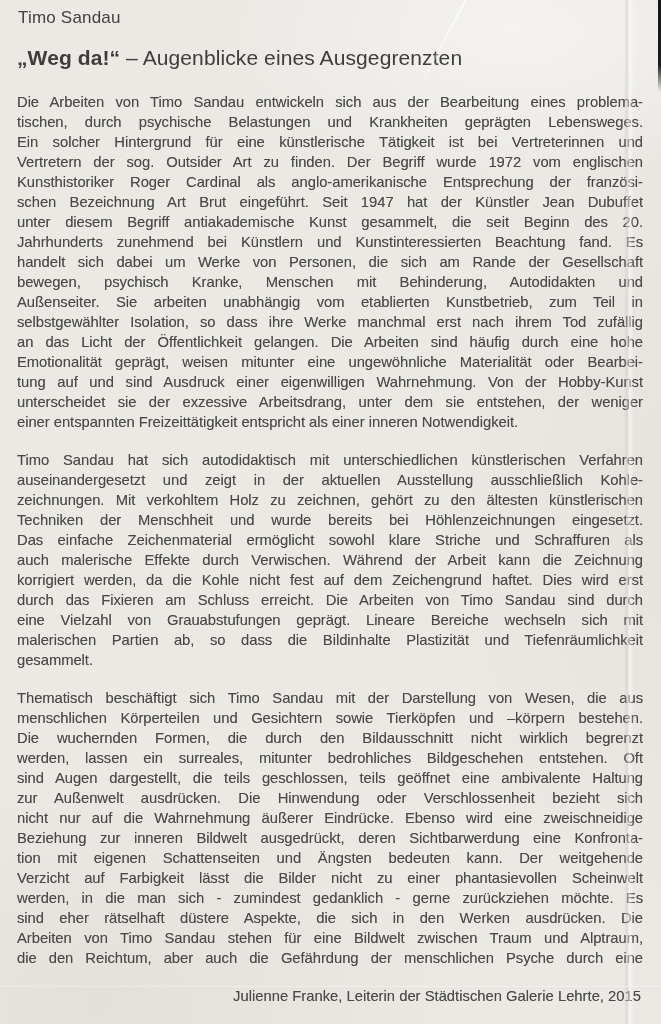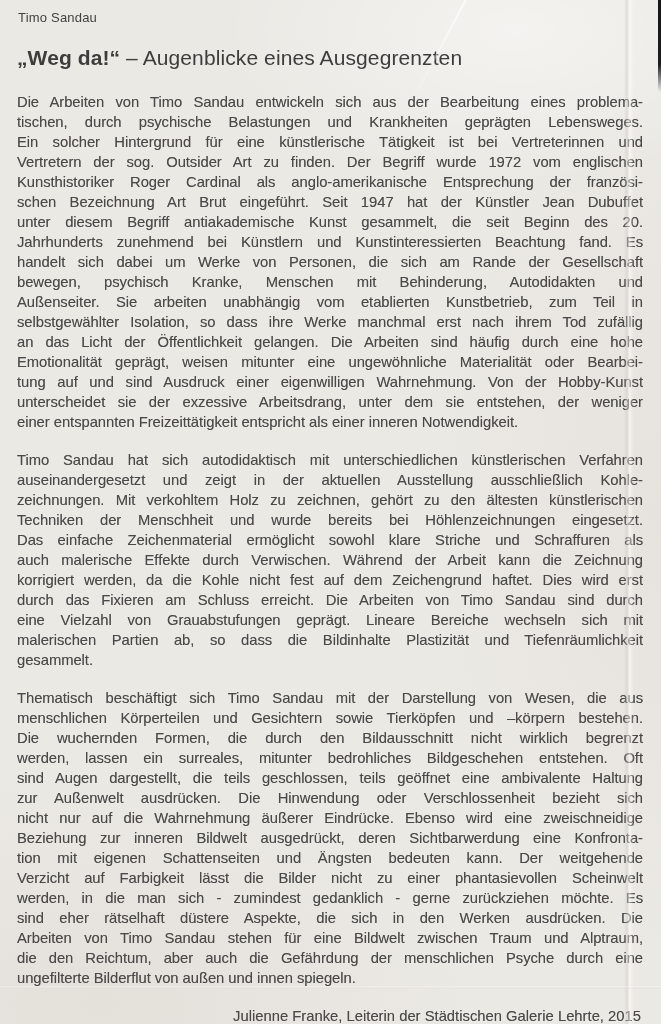--- a/index.html
+++ b/index.html
@@ -18,21 +18,21 @@
     background:
       radial-gradient(ellipse 420px 220px at 78% 3%, rgba(255,255,255,0.45), transparent 70%),
       radial-gradient(ellipse 520px 320px at 15% 98%, rgba(213,209,201,0.35), transparent 72%),
       radial-gradient(ellipse 300px 600px at 100% 50%, rgba(220,216,209,0.35), transparent 75%),
       #ebe9e4;
   }
   .author {
     position: absolute;
     top: 7px;
     left: 18px;
-    font-size: 13px;
+    font-size: 17px;
     line-height: 22px;
     color: #434241;
     letter-spacing: 0.2px;
   }
   .title {
     position: absolute;
     top: 45px;
     left: 17px;
     margin: 0;
     font-size: 21px;
@@ -164,21 +164,20 @@
         <div class="line">sind Augen dargestellt, die teils geschlossen, teils geöffnet eine ambivalente Haltung</div>
         <div class="line">zur Außenwelt ausdrücken. Die Hinwendung oder Verschlossenheit bezieht sich</div>
         <div class="line">nicht nur auf die Wahrnehmung äußerer Eindrücke. Ebenso wird eine zweischneidige</div>
         <div class="line">Beziehung zur inneren Bildwelt ausgedrückt, deren Sichtbarwerdung eine Konfronta-</div>
         <div class="line">tion mit eigenen Schattenseiten und Ängsten bedeuten kann. Der weitgehende</div>
         <div class="line">Verzicht auf Farbigkeit lässt die Bilder nicht zu einer phantasievollen Scheinwelt</div>
         <div class="line">werden, in die man sich - zumindest gedanklich - gerne zurückziehen möchte. Es</div>
         <div class="line">sind eher rätselhaft düstere Aspekte, die sich in den Werken ausdrücken. Die</div>
         <div class="line">Arbeiten von Timo Sandau stehen für eine Bildwelt zwischen Traum und Alptraum,</div>
         <div class="line">die den Reichtum, aber auch die Gefährdung der menschlichen Psyche durch eine</div>
-        <div class="line last">ungefilterte Bilderflut von außen und innen spiegeln.</div>
       </div>
       <div class="signature">Julienne Franke, Leiterin der Städtischen Galerie Lehrte, 2015</div>
     </div>
 
   <div class="scan-edge-right"></div>
   <div class="crease-diagonal"></div>
   <div class="crease-vertical"></div>
   <div class="crease-fold-bottom"></div>
 
 </div>

